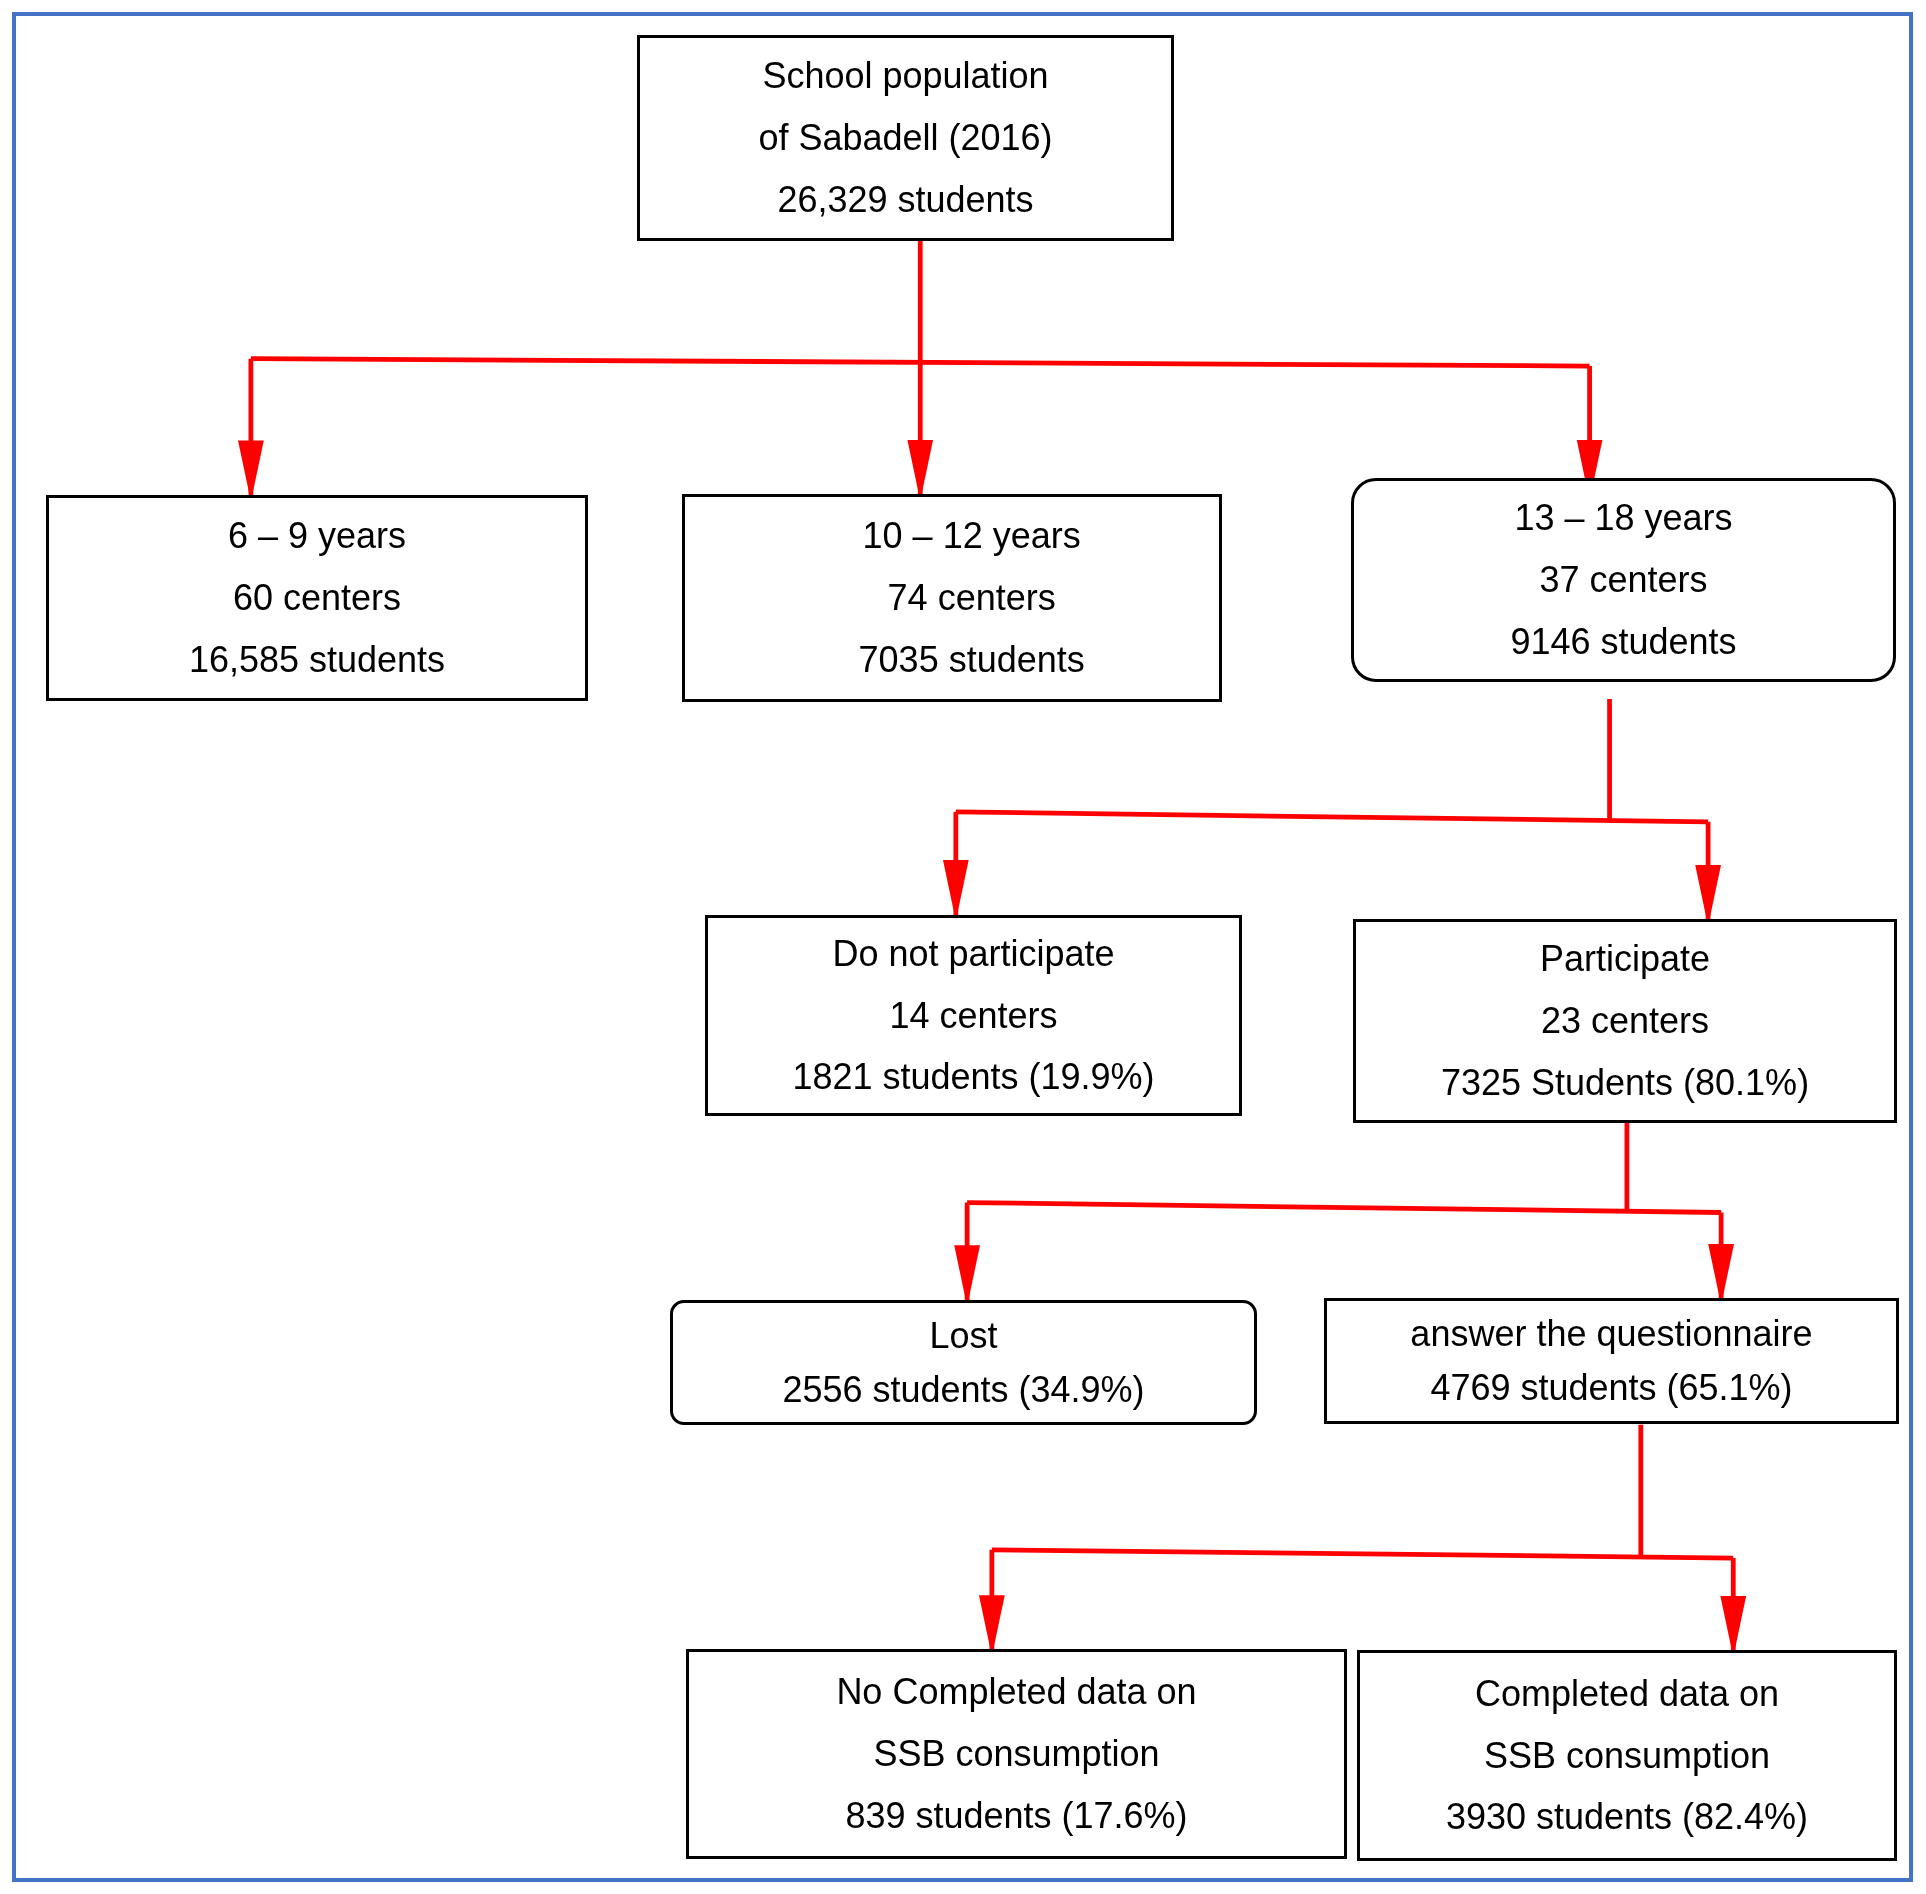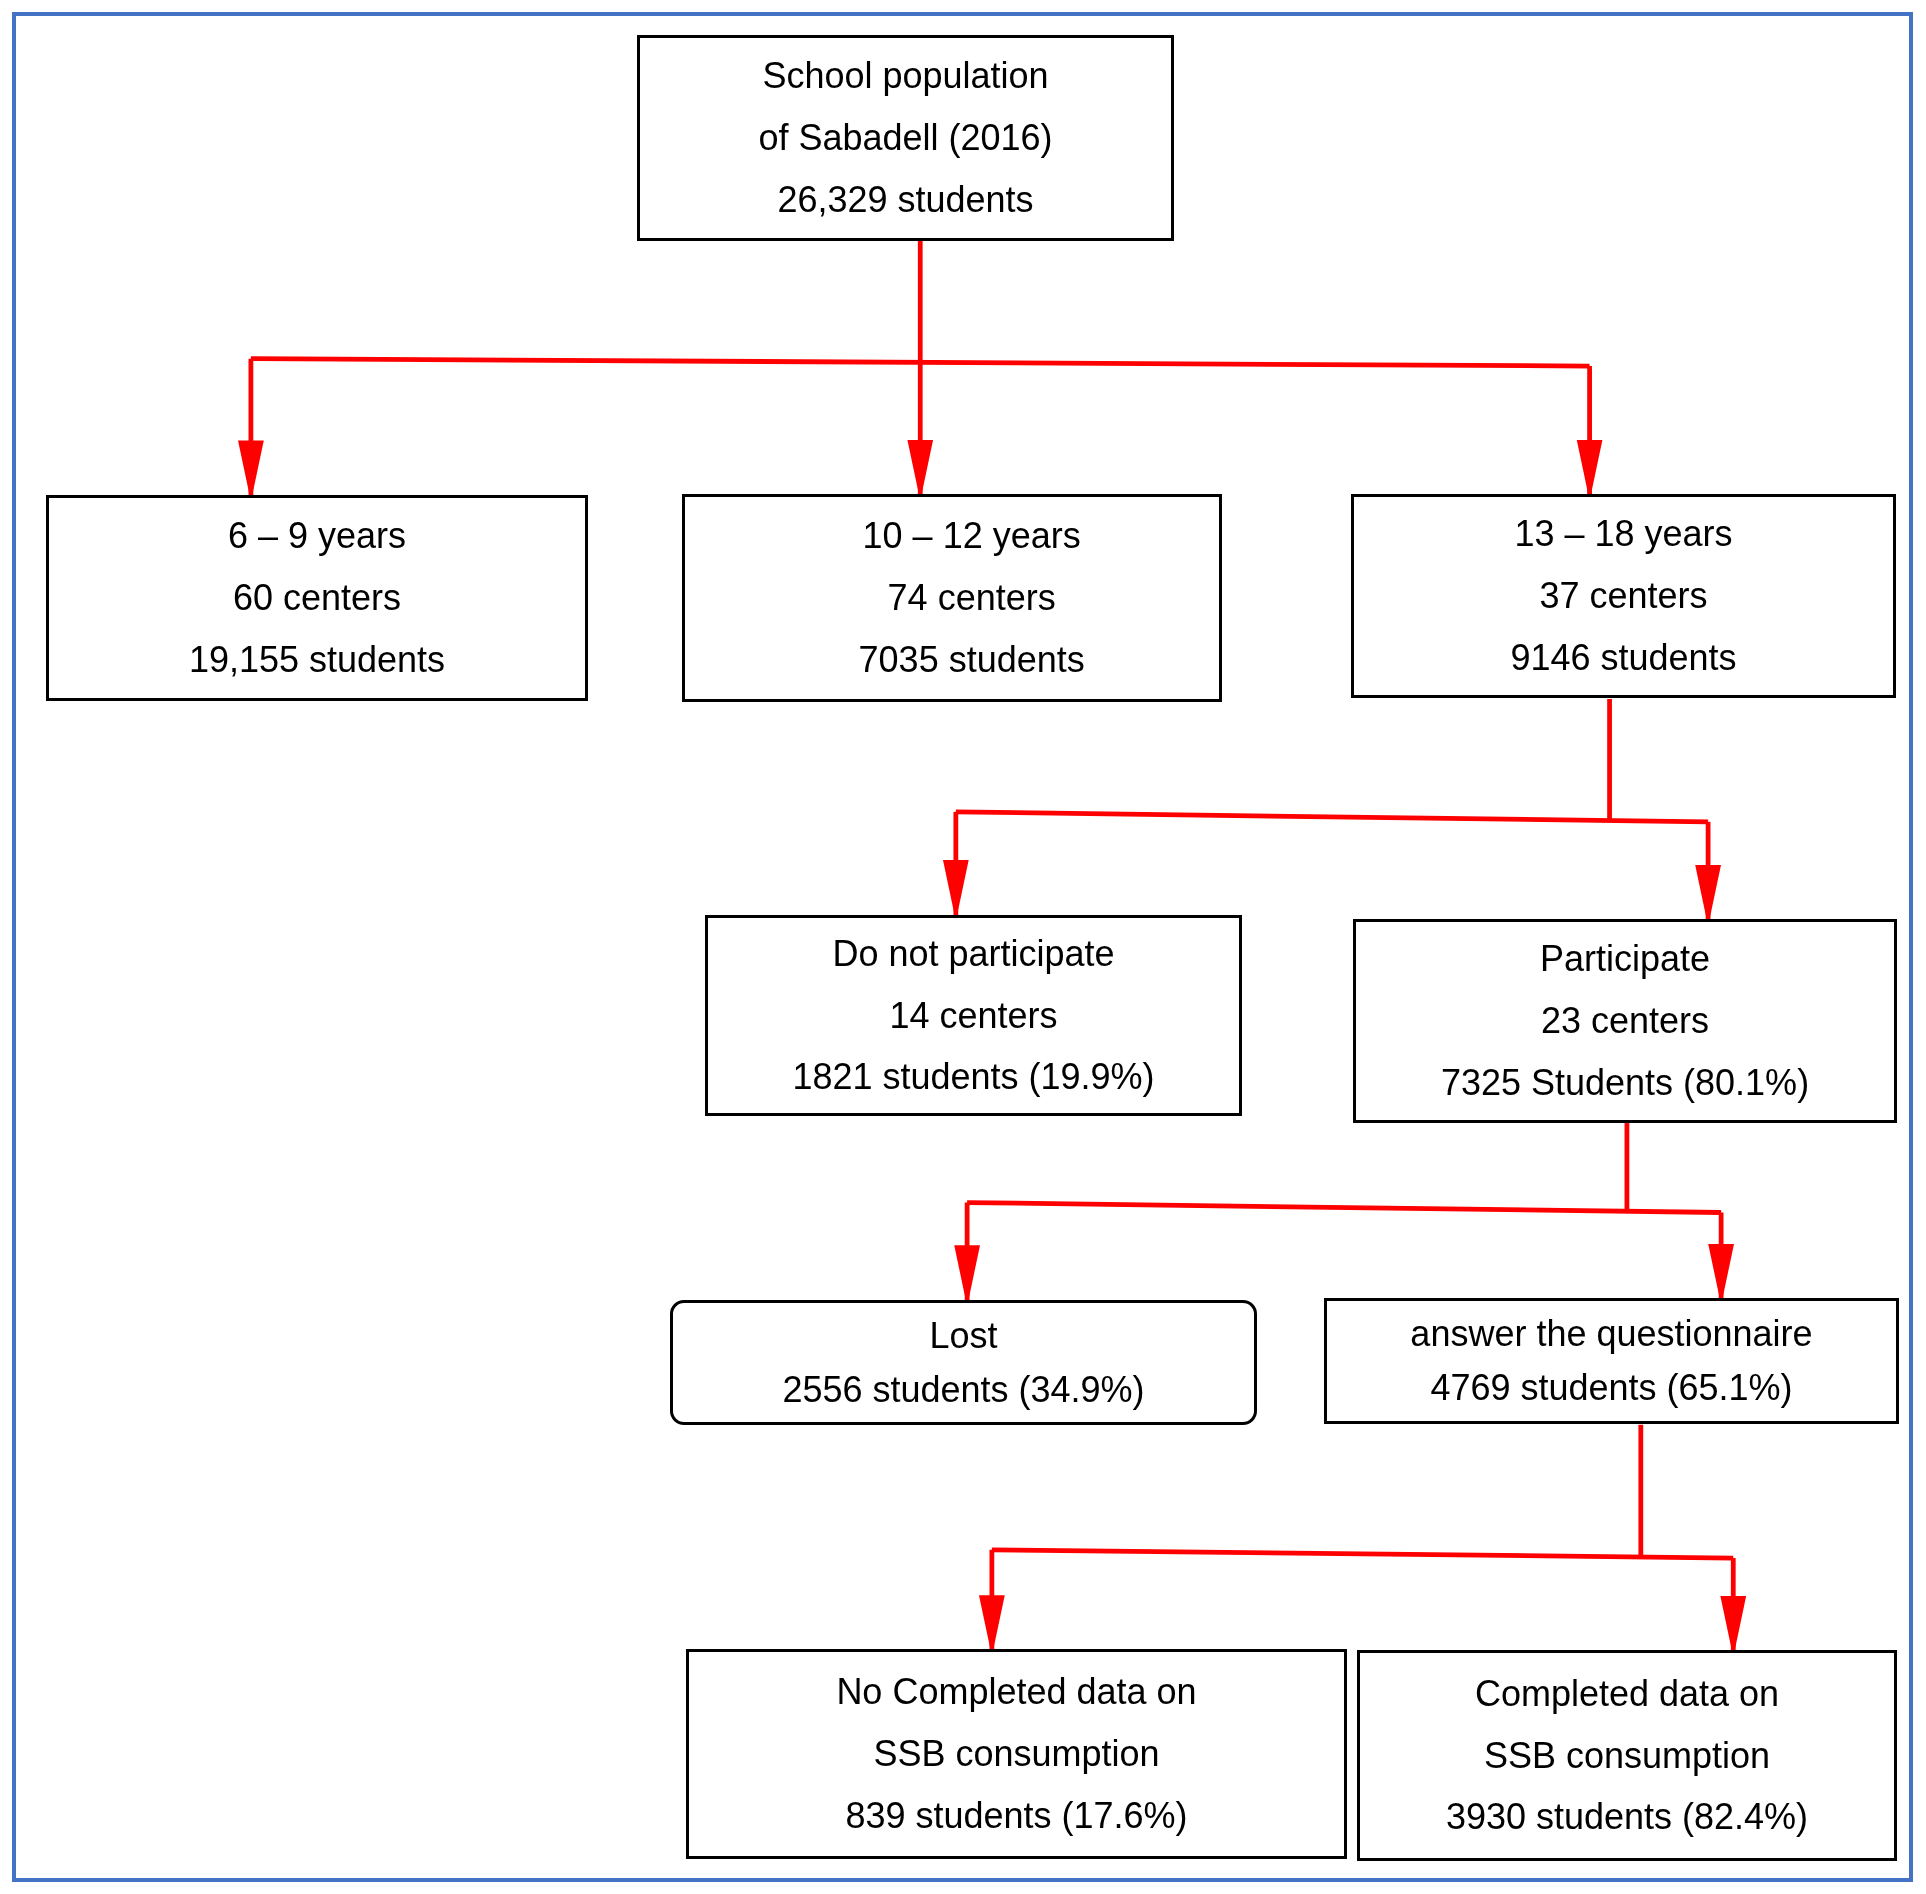--- a/index.html
+++ b/index.html
@@ -39,21 +39,21 @@
     line-height: 1.72;
     padding: 4.3px 8.7px;
   }
   .box.short { line-height: 1.5; }
   .box span { display: block; white-space: nowrap; text-align: right; }
 
   
   #b-population        { left: 637px; top:   35px; width: 537px; height: 206px; }
   #b-age-6-9           { left:  46px; top: 495px; width: 542px; height: 206px; }
   #b-age-10-12         { left: 682px; top: 494px; width: 540px; height: 208px; padding-left: 48px; }
-  #b-age-13-18         { left: 1351px; top: 494px; width: 545px; height: 204px; }
+  #b-age-13-18         { left: 1351px; top: 478px; width: 545px; height: 204px; border-radius: 25px; }
   #b-do-not-participate{ left: 705px; top: 915px; width: 537px; height: 201px; }
   #b-participate       { left: 1353px; top: 919px; width: 544px; height: 204px; }
   #b-lost              { left: 670px; top: 1300px; width: 587px; height: 125px; border-radius: 14px; }
   #b-answer            { left: 1324px; top: 1298px; width: 575px; height: 126px; }
   #b-no-completed      { left: 686px; top: 1649px; width: 661px; height: 210px; }
   #b-completed         { left: 1357px; top: 1650px; width: 540px; height: 211px; }
 </style>
 </head>
 <body>
 
@@ -99,21 +99,21 @@
 
   <div class="box" id="b-population">
     <span>School population</span>
     <span>of Sabadell (2016)</span>
     <span>26,329 students</span>
   </div>
 
   <div class="box" id="b-age-6-9">
     <span>6 – 9 years</span>
     <span>60 centers</span>
-    <span>19,155 students</span>
+    <span>16,585 students</span>
   </div>
 
   <div class="box" id="b-age-10-12">
     <span>10 – 12 years</span>
     <span>74 centers</span>
     <span>7035 students</span>
   </div>
 
   <div class="box" id="b-age-13-18">
     <span>13 – 18 years</span>

